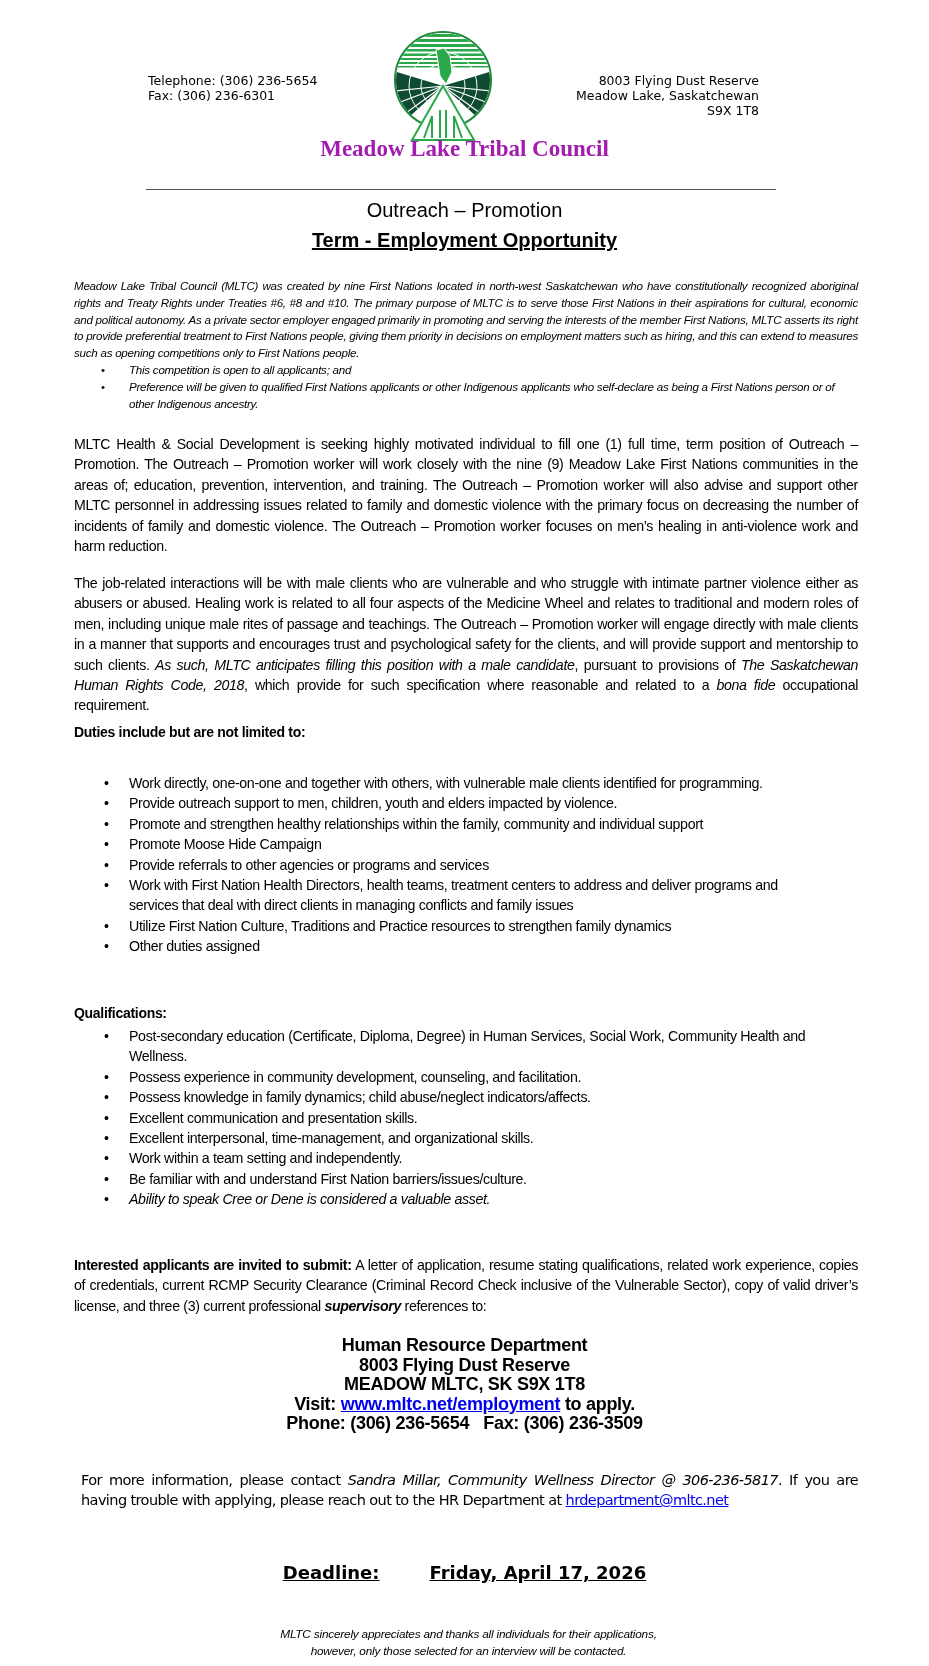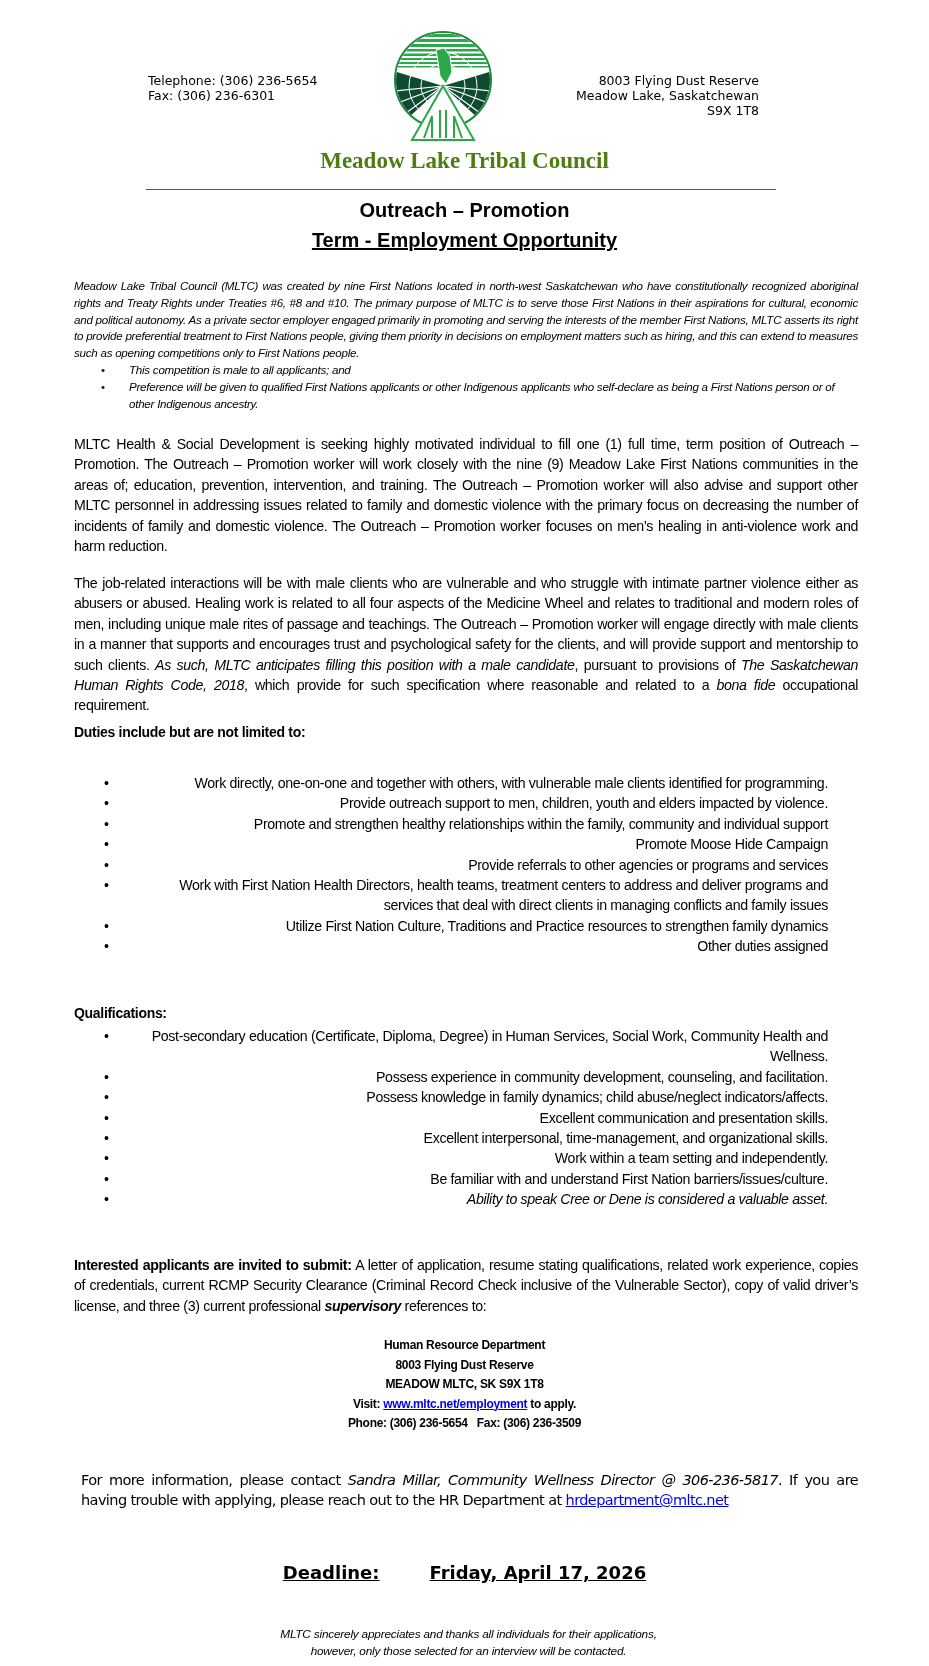--- a/index.html
+++ b/index.html
@@ -2,44 +2,44 @@
 <html><head>
 <meta charset="utf-8">
 <style>
   html, body { margin: 0; padding: 0; background: #ffffff; }
   body { width: 929px; height: 1666px; position: relative; overflow: hidden;
          font-family: "Liberation Sans", sans-serif; color: #000; }
   .abs { position: absolute; }
   .hdr-left { left: 148px; top: 73px; font-size: 12.5px; line-height: 15px; font-family: "DejaVu Sans", sans-serif; }
   .hdr-right { right: 170px; top: 73px; font-size: 12.5px; line-height: 15px; text-align: right; font-family: "DejaVu Sans", sans-serif; }
   .logo { left: 384px; top: 30px; width: 118px; height: 112px; }
-  .org-name { left: 0; width: 929px; top: 148px; text-align: center; font-family: "Liberation Serif", serif;
-              font-weight: bold; font-size: 23px; color: #4d7c0f; }
+  .org-name { left: 0; width: 929px; top: 136px; text-align: center; font-family: "Liberation Serif", serif;
+              font-weight: bold; font-size: 23px; color: #a21caf; }
   .rule { left: 146px; top: 189px; width: 630px; height: 0; border-top: 1.5px solid #555; }
-  .title1 { left: 0; width: 929px; top: 199px; text-align: center; font-weight: bold; font-size: 20px; }
+  .title1 { left: 0; width: 929px; top: 199px; text-align: center; font-weight: normal; font-size: 20px; }
   .title2 { left: 0; width: 929px; top: 229px; text-align: center; font-weight: bold; font-size: 20px; }
   .title2 span { text-decoration: underline; }
   .intro { left: 74px; width: 784px; top: 278px; font-size: 11.6px; line-height: 16.8px; font-style: italic;
            text-align: justify; letter-spacing: -0.25px; }
   .intro-list { left: 74px; width: 784px; top: 362px; font-size: 11.6px; line-height: 16.8px; font-style: italic; letter-spacing: -0.25px; }
   .intro-list .li { position: relative; padding-left: 55px; }
   .intro-list .li::before { content: "•"; position: absolute; left: 27px; font-style: normal; }
   .para { left: 74px; width: 784px; font-size: 14.2px; line-height: 20.4px; text-align: justify; letter-spacing: -0.35px; }
   .p1 { top: 434px; }
   .p2 { top: 573px; }
   .heading { left: 74px; font-weight: bold; font-size: 14px; letter-spacing: -0.3px; }
   .h-duties { top: 724px; }
   .h-quals { top: 1005px; }
   .blist { left: 74px; width: 784px; font-size: 14.2px; line-height: 20.4px; letter-spacing: -0.35px; }
-  .blist .li { position: relative; padding-left: 55px; padding-right: 30px; text-align: right; }
+  .blist .li { position: relative; padding-left: 55px; padding-right: 30px; }
   .blist .li::before { content: "•"; position: absolute; left: 30px; }
   .duties { top: 773px; }
   .quals { top: 1026px; }
   .submit { left: 74px; width: 784px; top: 1255px; font-size: 14.2px; line-height: 20.4px; text-align: justify; letter-spacing: -0.35px; }
-  .address { left: 0; width: 929px; top: 1336px; text-align: center; font-weight: bold; font-size: 12px; line-height: 19.5px; letter-spacing: -0.3px; }
+  .address { left: 0; width: 929px; top: 1336px; text-align: center; font-weight: bold; font-size: 18px; line-height: 19.5px; letter-spacing: -0.3px; }
   a.link { color: #0000ee; }
   .info { left: 81px; width: 777px; top: 1470px; font-size: 14.5px; line-height: 20.4px; text-align: justify; font-family: "DejaVu Sans", sans-serif; letter-spacing: -0.6px; }
   .deadline { left: 0; width: 929px; top: 1562px; text-align: center; font-weight: bold; font-size: 18px; font-family: "DejaVu Sans", sans-serif; text-decoration: underline; }
   .deadline .gap { display: inline-block; width: 50px; }
   .thanks { left: 4px; width: 929px; top: 1626px; text-align: center; font-style: italic; font-size: 11.8px; line-height: 16.5px; letter-spacing: -0.2px; }
 </style>
 </head>
 <body>
 
 <div class="abs hdr-left">
@@ -109,21 +109,21 @@
 </div>
 
 <div class="abs org-name">Meadow Lake Tribal Council</div>
 <div class="abs rule"></div>
 
 <div class="abs title1">Outreach – Promotion</div>
 <div class="abs title2"><span>Term - Employment Opportunity</span></div>
 
 <div class="abs intro">Meadow Lake Tribal Council (MLTC) was created by nine First Nations located in north-west Saskatchewan who have constitutionally recognized aboriginal rights and Treaty Rights under Treaties #6, #8 and #10.  The primary purpose of MLTC is to serve those First Nations in their aspirations for cultural, economic and political autonomy.  As a private sector employer engaged primarily in promoting and serving the interests of the member First Nations, MLTC asserts its right to provide preferential treatment to First Nations people, giving them priority in decisions on employment matters such as hiring, and this can extend to measures such as opening competitions only to First Nations people.</div>
 <div class="abs intro-list">
-  <div class="li">This competition is male to all applicants; and</div>
+  <div class="li">This competition is open to all applicants; and</div>
   <div class="li">Preference will be given to qualified First Nations applicants or other Indigenous applicants who self-declare as being a First Nations person or of other Indigenous ancestry.</div>
 </div>
 
 <div class="abs para p1">MLTC Health &amp; Social Development is seeking highly motivated individual to fill one (1) full time, term position of Outreach – Promotion. The Outreach – Promotion worker will work closely with the nine (9) Meadow Lake First Nations communities in the areas of; education, prevention, intervention, and training. The Outreach – Promotion worker will also advise and support other MLTC personnel in addressing issues related to family and domestic violence with the primary focus on decreasing the number of incidents of family and domestic violence.  The Outreach – Promotion worker focuses on men’s healing in anti-violence work and harm reduction.</div>
 
 <div class="abs para p2"><span>The job-related interactions will be with male clients who are vulnerable and who struggle with intimate partner violence either as abusers or abused. Healing work is related to all four aspects of the Medicine Wheel and relates to traditional and modern roles of men, including unique male rites of passage and teachings. The Outreach – Promotion worker will engage directly with male clients in a manner that supports and encourages trust and psychological safety for the clients, and will provide support and mentorship to such clients. </span><i>As such, MLTC anticipates filling this position with a male candidate</i><span>, pursuant to provisions of </span><i>The Saskatchewan Human Rights Code, 2018</i><span>, which provide for such specification where reasonable and related to a </span><i>bona fide</i><span> occupational requirement.</span></div>
 
 <div class="abs heading h-duties">Duties include but are not limited to:</div>
 <div class="abs blist duties">
   <div class="li">Work directly, one-on-one and together with others, with vulnerable male clients identified for programming.</div>

